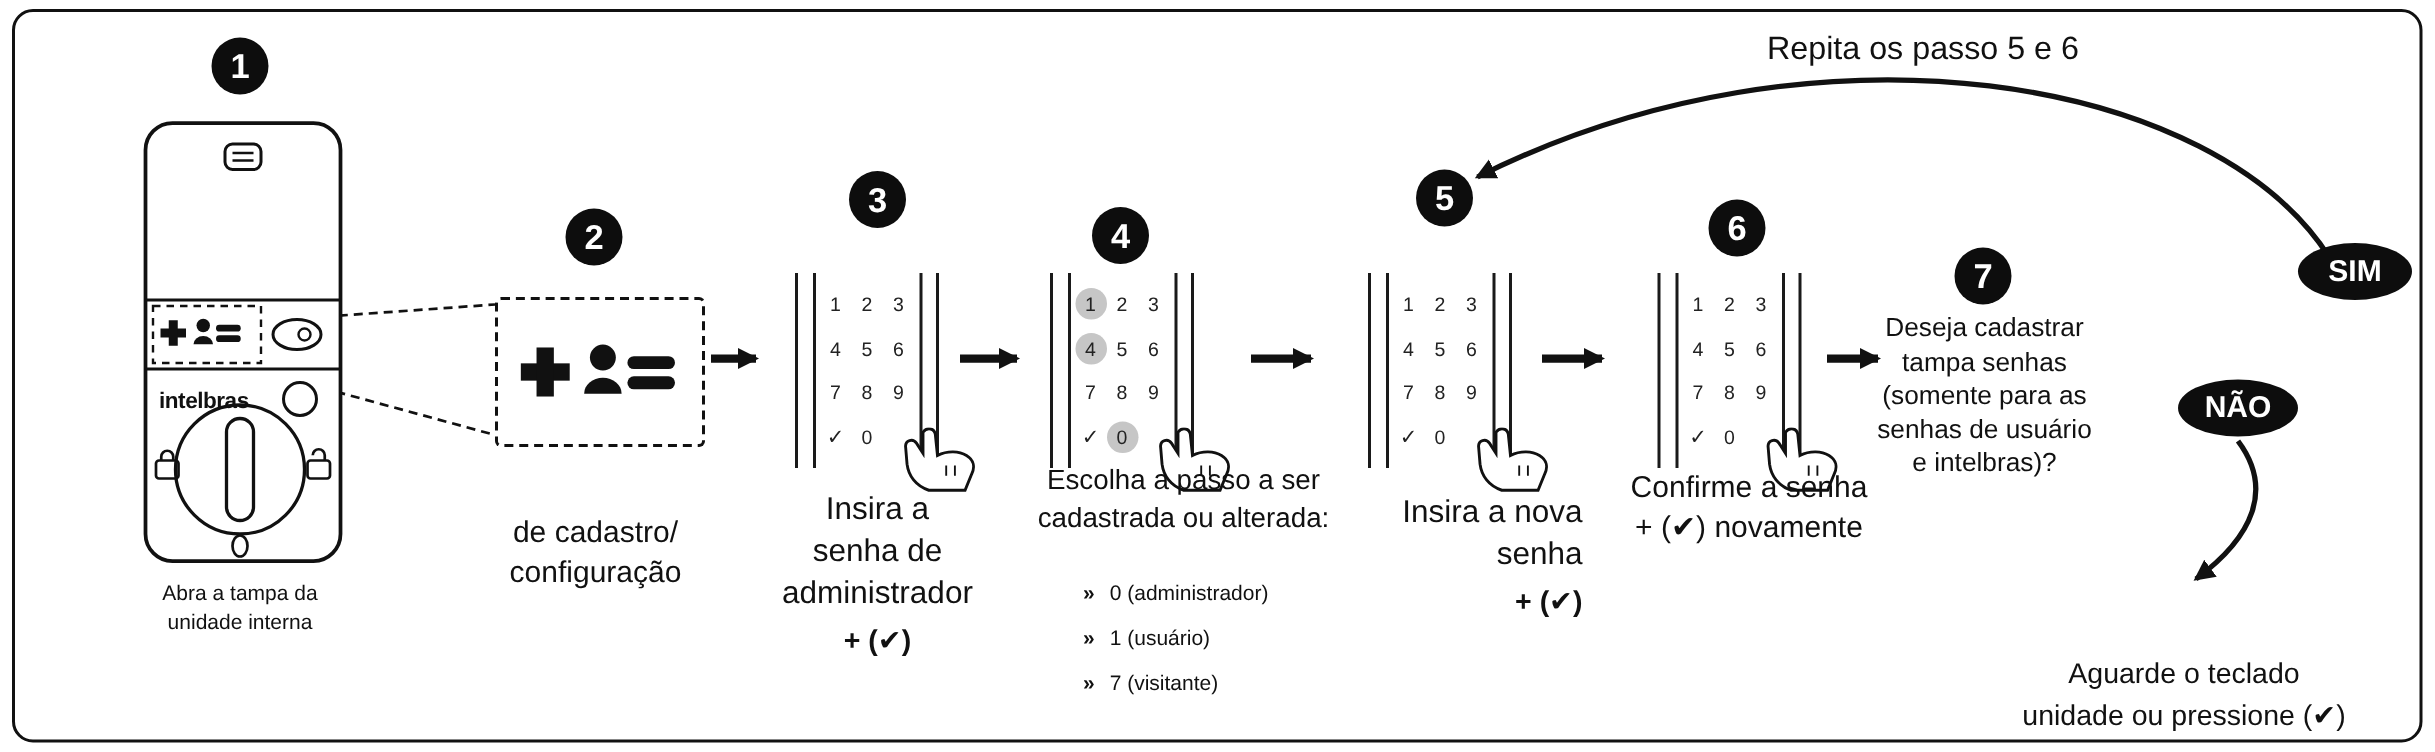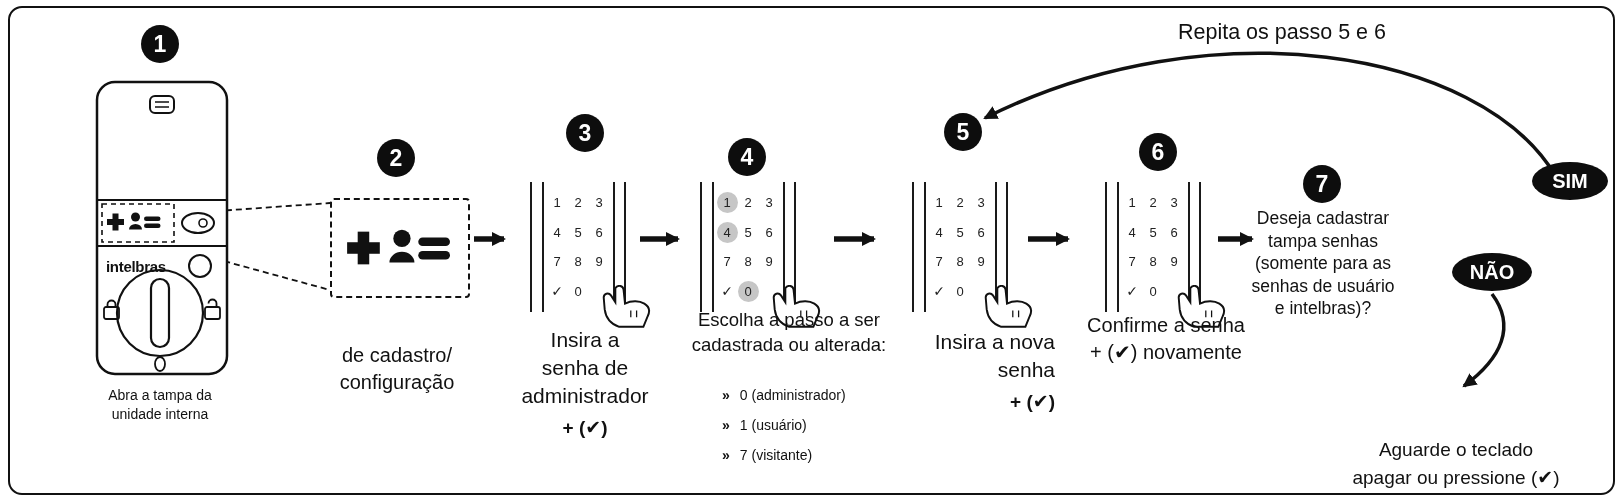--- a/index.html
+++ b/index.html
@@ -250,16 +250,16 @@
     <div>(somente para as</div>
     <div>senhas de usuário</div>
     <div>e intelbras)?</div>
   </div>
 
   <div class="decision" style="left:1532px;top:162px;width:76px;height:38px;">SIM</div>
   <div class="decision" style="left:1452px;top:253px;width:80px;height:38px;">NÃO</div>
 
   <div class="final-note" style="left:1326px;top:392px;width:260px;margin-top:44px;">
     <div>Aguarde o teclado</div>
-    <div>apagar ou pressione (✔)</div>
+    <div>unidade ou pressione (✔)</div>
   </div>
 
 </div>
 
 </body></html>

